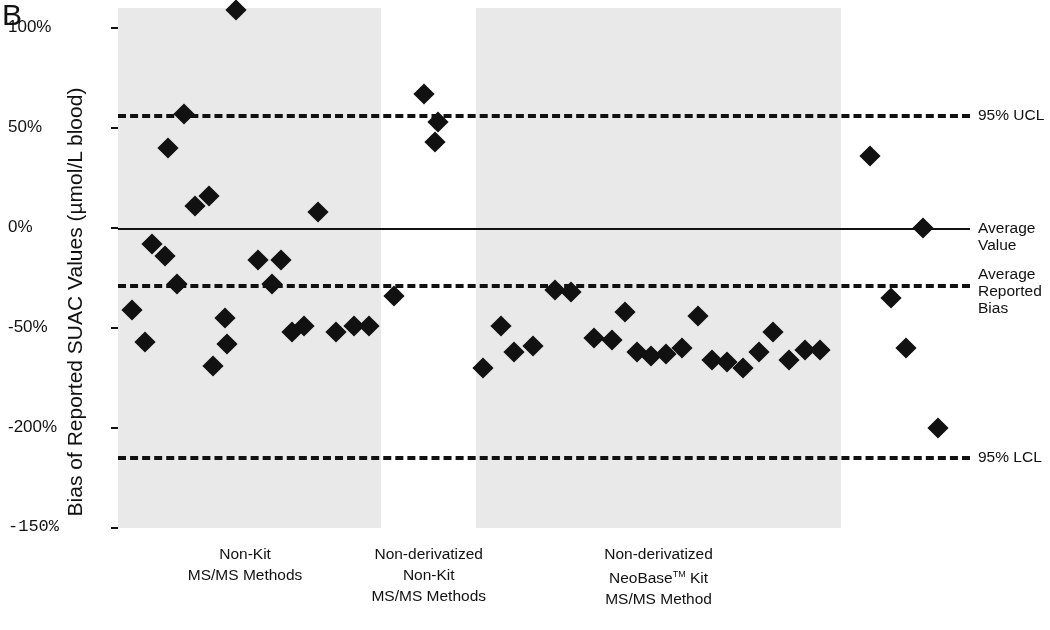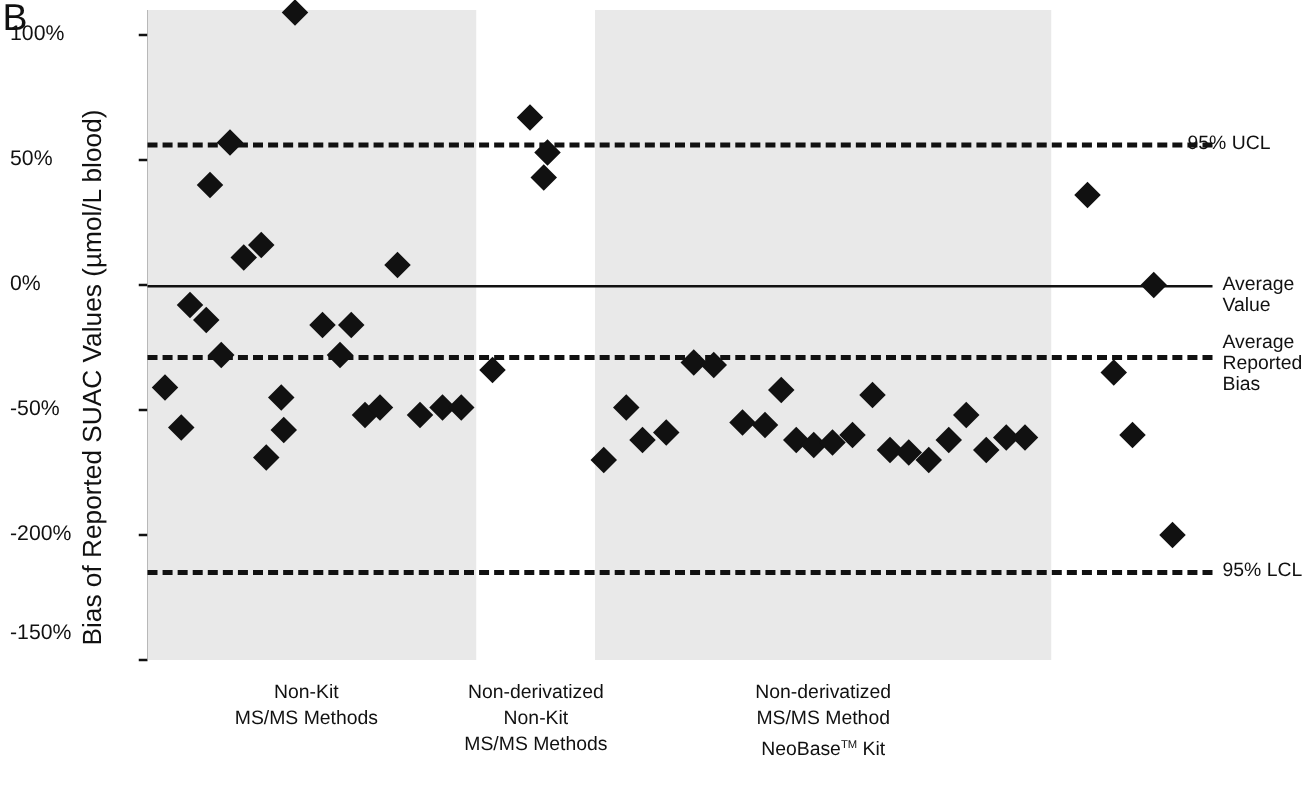--- a/index.html
+++ b/index.html
@@ -60,34 +60,34 @@
       <div class="ticklabel" style="top: 17px;">100%</div>
       <div class="tick" style="top: 127px;"></div>
       <div class="ticklabel" style="top: 117px;">50%</div>
       <div class="tick" style="top: 227px;"></div>
       <div class="ticklabel" style="top: 217px;">0%</div>
       <div class="tick" style="top: 327px;"></div>
       <div class="ticklabel" style="top: 317px;">-50%</div>
       <div class="tick" style="top: 427px;"></div>
       <div class="ticklabel" style="top: 417px;">-200%</div>
       <div class="tick" style="top: 527px;"></div>
-      <div class="ticklabel" style="top: 496px;">-150%</div>
+      <div class="ticklabel" style="top: 517px; font-family: Liberation Mono, monospace;">-150%</div>
     </div>
   <div id="bands">
       <div class="band" style="left: 118px; width: 263.118px; top: 8px; height: 520px;"></div>
       <div class="band" style="left: 475.983px; width: 365.143px; top: 8px; height: 520px;"></div>
     </div>
   <div id="lines">
       <div class="hline dashed" style="left: 118px; width: 852px; top: 114px;"></div>
       <div class="hline solid" style="left: 118px; width: 852px; top: 228px;"></div>
       <div class="hline dashed" style="left: 118px; width: 852px; top: 284px;"></div>
       <div class="hline dashed" style="left: 118px; width: 852px; top: 456px;"></div>
     </div>
   <div id="rlabels">
-      <div class="rlabel" style="left: 950px; top: 106px;">
+      <div class="rlabel" style="left: 978px; top: 106px;">
         <div>95% UCL</div>
       </div>
       <div class="rlabel" style="left: 978px; top: 219px;">
         <div>Average</div>
         <div>Value</div>
       </div>
       <div class="rlabel" style="left: 978px; top: 265px;">
         <div>Average</div>
         <div>Reported</div>
         <div>Bias</div>
@@ -156,20 +156,20 @@
         <div>Non-Kit</div>
         <div>MS/MS Methods</div>
       </div>
       <div class="grouplabel" style="left: 318.729px; width: 220px; top: 543px;">
         <div>Non-derivatized</div>
         <div>Non-Kit</div>
         <div>MS/MS Methods</div>
       </div>
       <div class="grouplabel" style="left: 548.555px; width: 220px; top: 543px;">
         <div>Non-derivatized</div>
+        <div>NeoBase<sup>TM</sup> Kit</div>
         <div>MS/MS Method</div>
-        <div>NeoBase<sup>TM</sup> Kit</div>
       </div>
       <div class="grouplabel" style="left: 795.563px; width: 220px; top: 543px;">
       </div>
     </div>
 
 </div>
 
 </body></html>

